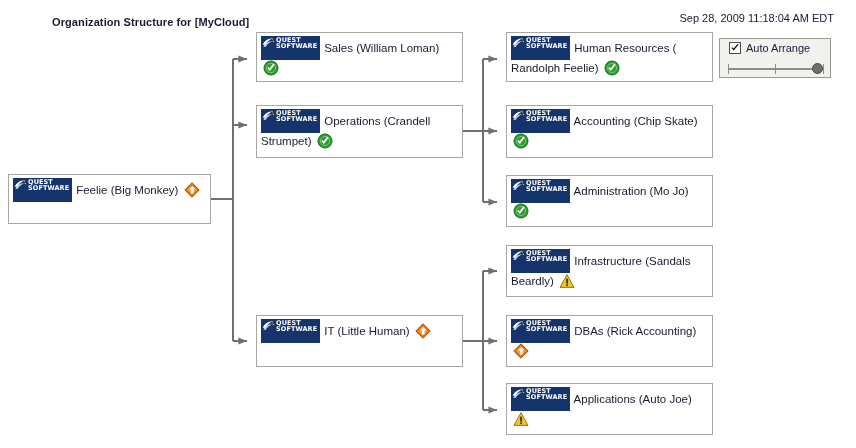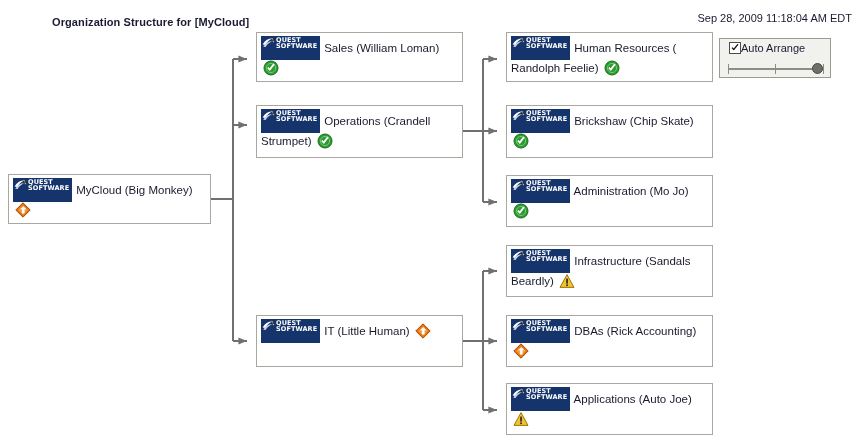--- a/index.html
+++ b/index.html
@@ -23,41 +23,42 @@
     font-size: 11px;
     font-weight: bold;
     letter-spacing: 0.1px;
     color: #1a1a33;
     white-space: nowrap;
     margin-left: 44px;
   }
 
   #timestamp {
     position: absolute;
-    right: 4px;
+    right: 22px;
     top: 12px;
     font-size: 11px;
     color: #1a1a33;
     white-space: nowrap;
   }
 
   
   #auto-arrange-panel {
     position: absolute;
     left: 719px;
     top: 38px;
     width: 112px;
     height: 40px;
     background: #f1f1ee;
     border: 1px solid #9a9a93;
     box-sizing: border-box;
   }
   .aa-row {
     display: flex;
     align-items: center;
+    gap: 5px;
     padding: 3px 0 0 9px;
   }
   .aa-check {
     width: 12px;
     height: 12px;
     background: #ffffff;
     border: 1px solid #4b4b4b;
     box-sizing: border-box;
     position: relative;
     flex: 0 0 auto;
@@ -218,21 +219,21 @@
   </g>
 </svg>
 
 <div id="node-layer">
     <div class="node" style="left: 8px; top: 174px; width: 203px; height: 50px;">
       <div class="node-body"><span class="quest-logo"><svg class="ql-swoosh" viewBox="0 0 13 12">
             <path d="M0.6 7.5 C3 3.2 6.5 1.2 10.5 1.2 C7.6 2.6 5 4.8 3.2 7.9 Z" fill="#ffffff"></path>
             <path d="M1.2 9.8 C3.6 6.0 6.8 4.2 10.2 4.3 C7.6 5.5 5.2 7.3 3.6 10.0 Z" fill="#c7d4e8"></path>
             <path d="M9.6 0.6 L11.3 2.0 L10.0 3.1 Z" fill="#f0a21e"></path>
             <path d="M10.6 3.4 L12.4 4.2 L11.0 5.4 Z" fill="#f5c24a"></path>
-          </svg><span class="ql-txt">QUEST<br>SOFTWARE</span></span><span class="node-text"> MyCloud (Big Monkey) </span><svg class="status-icon" viewBox="0 0 16 16">
+          </svg><span class="ql-txt">QUEST<br>SOFTWARE</span></span><span class="node-text"> Feelie (Big Monkey) </span><svg class="status-icon" viewBox="0 0 16 16">
           <path d="M8 0.8 L15.2 8 L8 15.2 L0.8 8 Z" fill="#e8720c" stroke="#a14a05" stroke-width="1" stroke-linejoin="round"></path>
           <path d="M8 3.2 L12.8 8 L8 12.8 L3.2 8 Z" fill="#f59b3e"></path>
           <path d="M8.4 4.2 L5.0 7.3 L6.9 7.3 L6.9 11.4 L9.6 11.4 L9.6 7.3 L11.4 7.3 Z" fill="#ffffff"></path>
         </svg></div>
     </div>
     <div class="node" style="left: 256px; top: 32px; width: 207px; height: 50px;">
       <div class="node-body"><span class="quest-logo"><svg class="ql-swoosh" viewBox="0 0 13 12">
             <path d="M0.6 7.5 C3 3.2 6.5 1.2 10.5 1.2 C7.6 2.6 5 4.8 3.2 7.9 Z" fill="#ffffff"></path>
             <path d="M1.2 9.8 C3.6 6.0 6.8 4.2 10.2 4.3 C7.6 5.5 5.2 7.3 3.6 10.0 Z" fill="#c7d4e8"></path>
             <path d="M9.6 0.6 L11.3 2.0 L10.0 3.1 Z" fill="#f0a21e"></path>
@@ -278,21 +279,21 @@
           <circle cx="8" cy="8" r="4.6" fill="none" stroke="#6fcc6f" stroke-width="1"></circle>
           <path d="M4.3 8.2 L6.9 11 L11.8 4.6 L10.2 3.6 L6.7 8.3 L5.4 7.0 Z" fill="#ffffff"></path>
         </svg></div>
     </div>
     <div class="node" style="left: 506px; top: 105px; width: 207px; height: 53px;">
       <div class="node-body"><span class="quest-logo"><svg class="ql-swoosh" viewBox="0 0 13 12">
             <path d="M0.6 7.5 C3 3.2 6.5 1.2 10.5 1.2 C7.6 2.6 5 4.8 3.2 7.9 Z" fill="#ffffff"></path>
             <path d="M1.2 9.8 C3.6 6.0 6.8 4.2 10.2 4.3 C7.6 5.5 5.2 7.3 3.6 10.0 Z" fill="#c7d4e8"></path>
             <path d="M9.6 0.6 L11.3 2.0 L10.0 3.1 Z" fill="#f0a21e"></path>
             <path d="M10.6 3.4 L12.4 4.2 L11.0 5.4 Z" fill="#f5c24a"></path>
-          </svg><span class="ql-txt">QUEST<br>SOFTWARE</span></span><span class="node-text"> Brickshaw (Chip Skate) </span><svg class="status-icon" viewBox="0 0 16 16">
+          </svg><span class="ql-txt">QUEST<br>SOFTWARE</span></span><span class="node-text"> Accounting (Chip Skate) </span><svg class="status-icon" viewBox="0 0 16 16">
           <circle cx="8" cy="8" r="7" fill="#2e9b32" stroke="#1d6b20" stroke-width="1"></circle>
           <circle cx="8" cy="8" r="4.6" fill="none" stroke="#6fcc6f" stroke-width="1"></circle>
           <path d="M4.3 8.2 L6.9 11 L11.8 4.6 L10.2 3.6 L6.7 8.3 L5.4 7.0 Z" fill="#ffffff"></path>
         </svg></div>
     </div>
     <div class="node" style="left: 506px; top: 175px; width: 207px; height: 52px;">
       <div class="node-body"><span class="quest-logo"><svg class="ql-swoosh" viewBox="0 0 13 12">
             <path d="M0.6 7.5 C3 3.2 6.5 1.2 10.5 1.2 C7.6 2.6 5 4.8 3.2 7.9 Z" fill="#ffffff"></path>
             <path d="M1.2 9.8 C3.6 6.0 6.8 4.2 10.2 4.3 C7.6 5.5 5.2 7.3 3.6 10.0 Z" fill="#c7d4e8"></path>
             <path d="M9.6 0.6 L11.3 2.0 L10.0 3.1 Z" fill="#f0a21e"></path>

